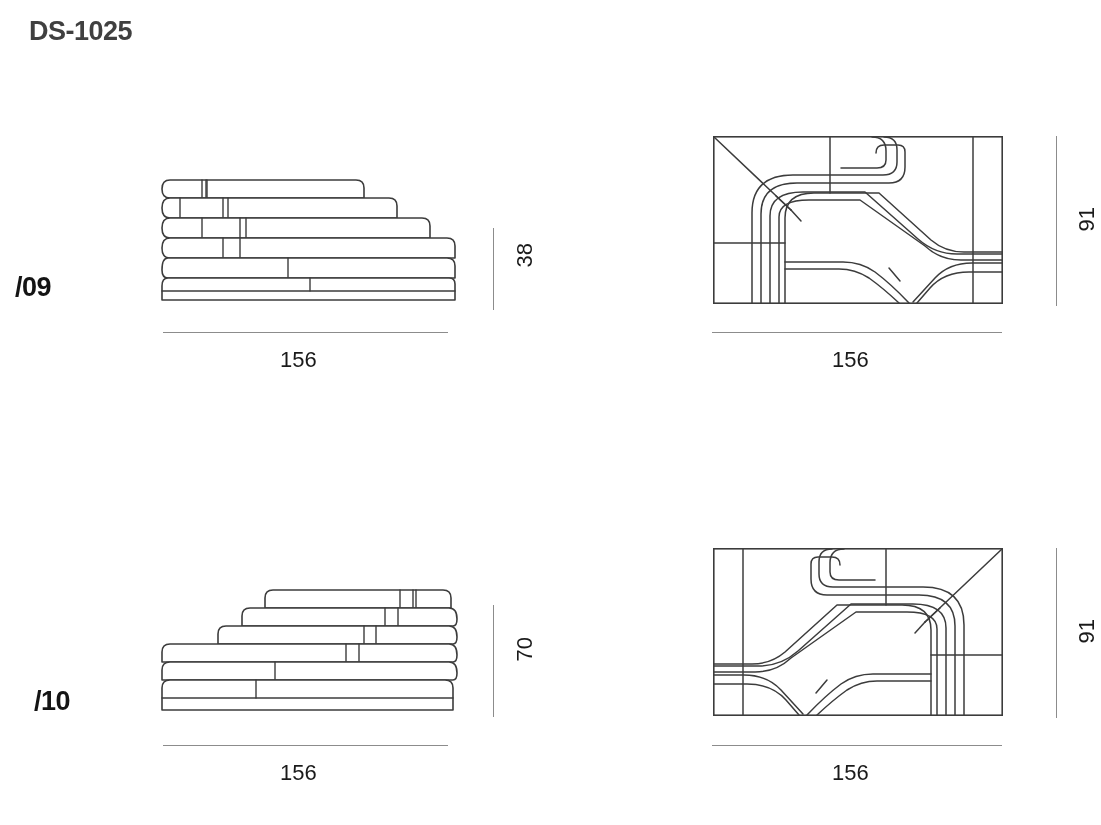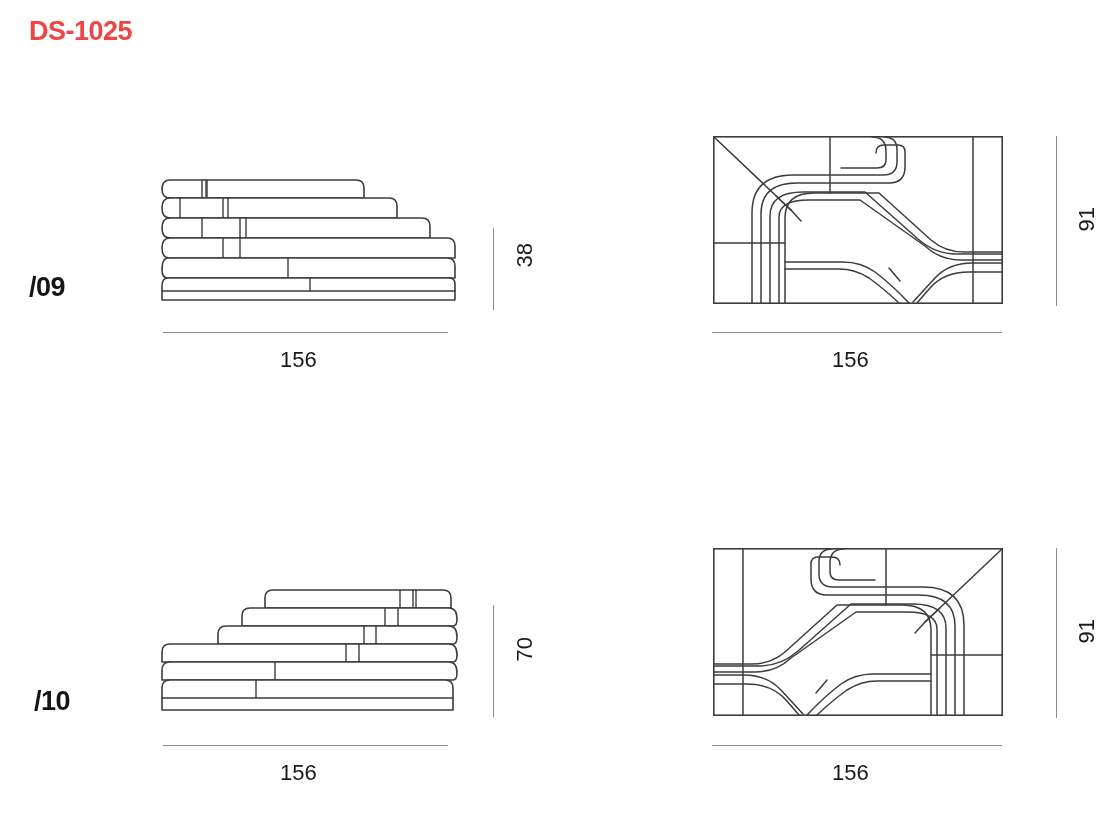--- a/index.html
+++ b/index.html
@@ -15,30 +15,30 @@
     color: #1a1a1a;
     overflow: hidden;
   }
   #page-title {
     position: absolute;
     left: 29px;
     top: 16px;
     font-size: 27px;
     font-weight: bold;
     letter-spacing: -0.5px;
-    color: #ef4444;
+    color: #404040;
   }
   .variant-label {
     position: absolute;
     font-size: 27px;
     font-weight: bold;
     letter-spacing: -0.5px;
     color: #141414;
   }
-  #variant-label-0 { left: 29px; top: 272px; }
+  #variant-label-0 { left: 15px; top: 272px; }
   #variant-label-1 { left: 34px; top: 686px; }
 
   .dim-text {
     position: absolute;
     font-size: 22px;
     font-weight: normal;
     color: #1a1a1a;
     white-space: nowrap;
   }
   .dim-text.vertical {

